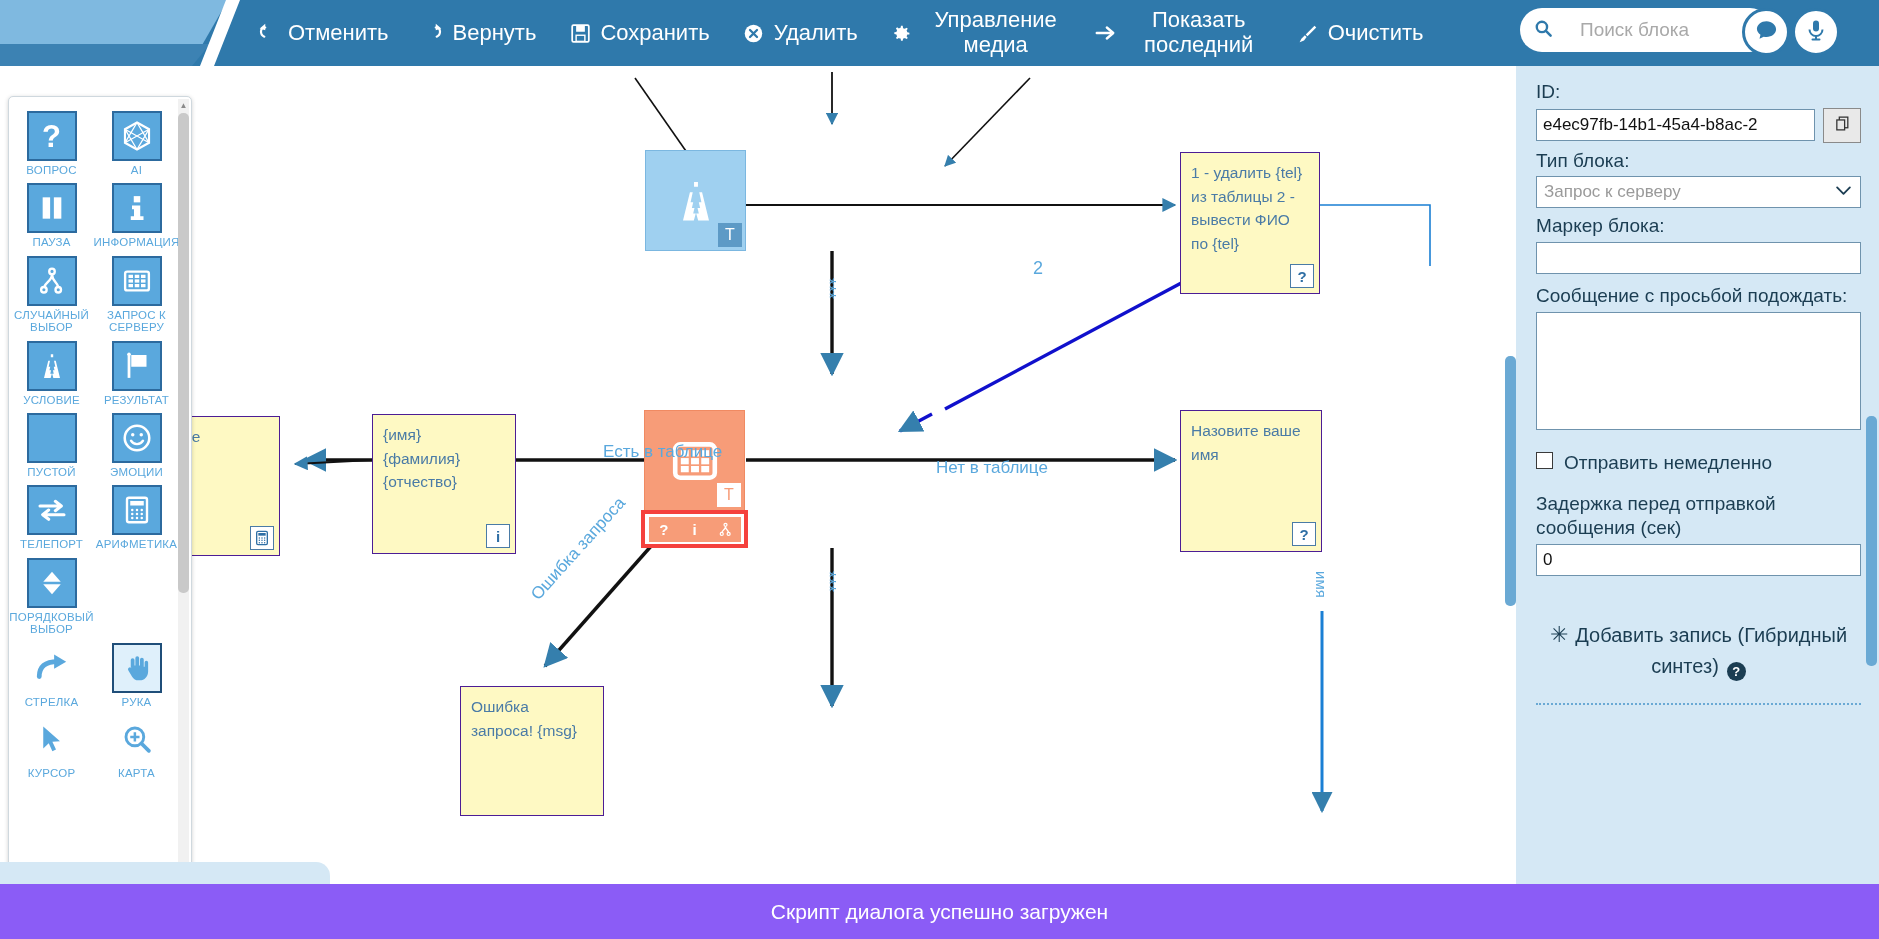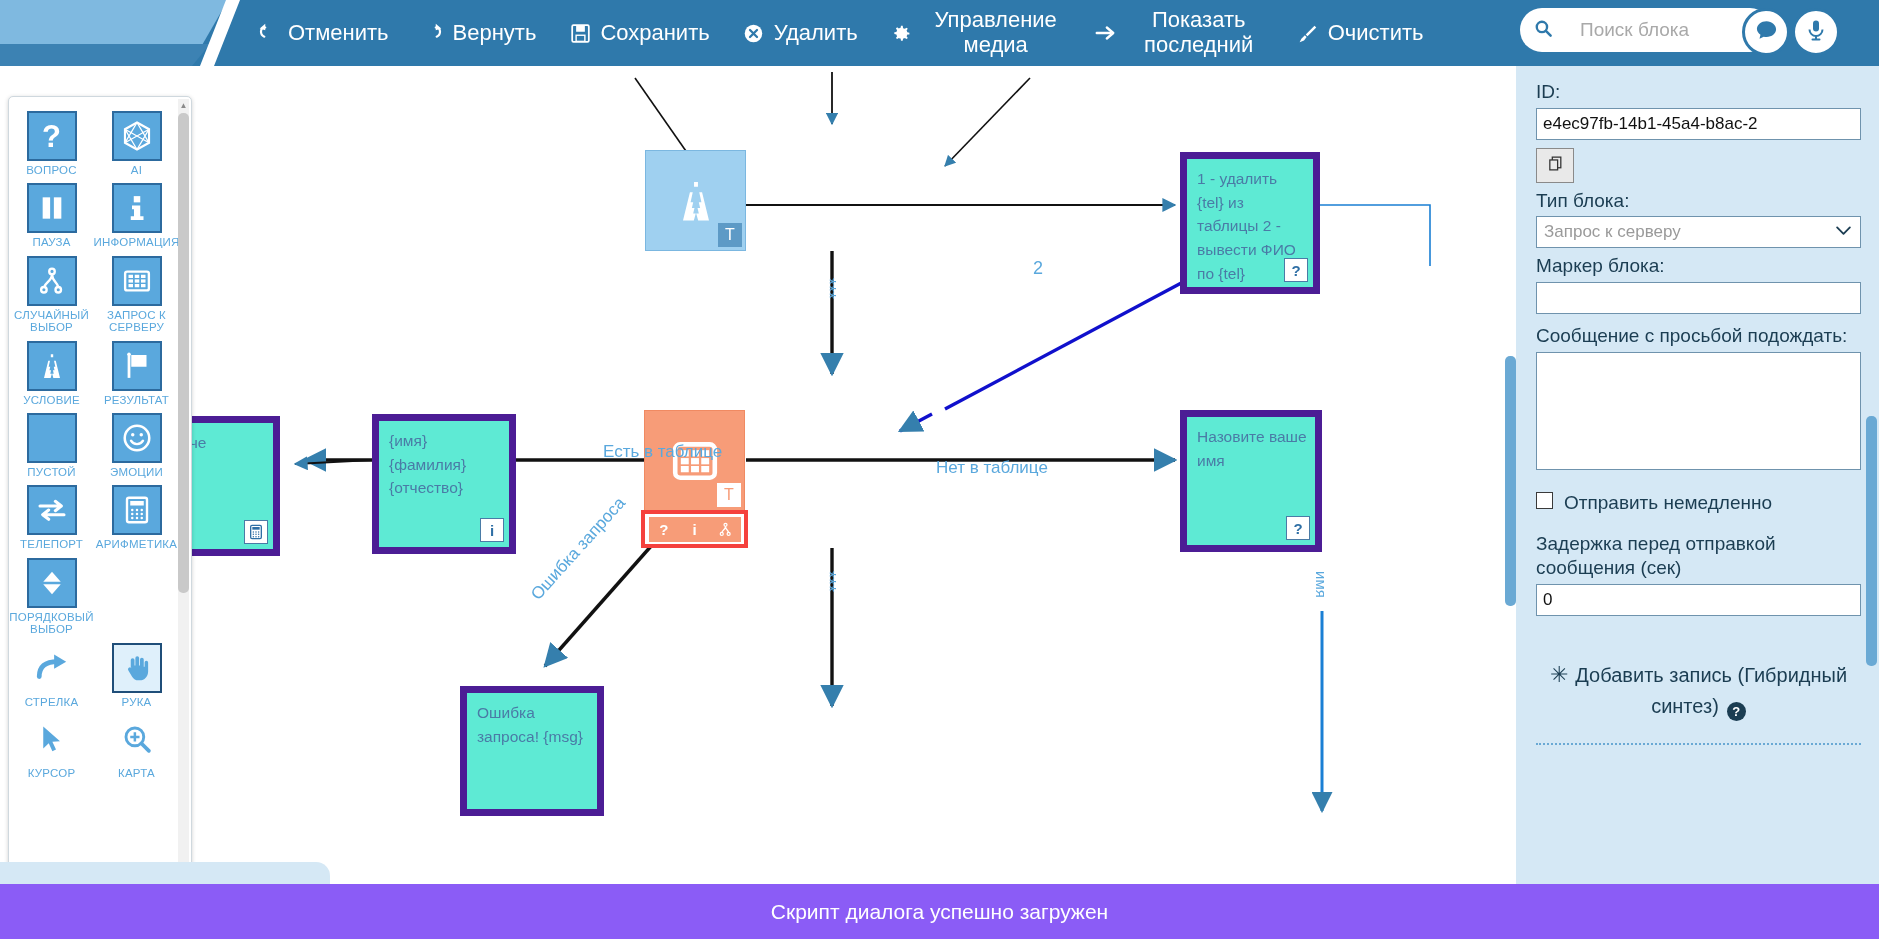--- a/index.html
+++ b/index.html
@@ -123,21 +123,21 @@
     font-weight:bold;cursor:pointer;
   }
 
   
   #canvas{
     position:absolute;left:0;top:66px;width:1516px;height:818px;
     background:#ffffff;overflow:hidden;
   }
   #canvas-svg{position:absolute;left:0;top:0;}
   .node-box{
-    position:absolute;background:#5eead4;border:7px solid #4c1d95;
+    position:absolute;background:#fef9c3;border:1px solid #4c1d95;
     box-sizing:border-box;
   }
   .node-text{
     position:absolute;left:10px;top:8px;right:8px;
     color:#4a7ba6;font-size:15.5px;line-height:1.53;
   }
   .node-badge{
     position:absolute;right:5px;bottom:5px;width:22px;height:22px;
     border:1px solid #4a7ba6;background:#ffffff;
     display:flex;align-items:center;justify-content:center;
@@ -190,21 +190,21 @@
     overflow:hidden;
   }
   .rp-label{
     color:#1b3d52;font-size:19px;margin:0 0 3px 0;line-height:1.3;
   }
   .rp-input{
     width:100%;height:32px;border:1px solid #6f93ad;background:#ffffff;
     font-size:17px;color:#111111;padding:0 6px;box-sizing:border-box;
     font-family:"Liberation Sans", sans-serif;outline:none;
   }
-  .rp-row{display:flex;gap:8px;flex-direction:column;}
+  .rp-row{display:flex;align-items:center;gap:8px;}
   #copy-btn{
     width:36px;height:33px;border:1px solid #8a8a8a;background:#e9e9e9;
     display:flex;align-items:center;justify-content:center;cursor:pointer;
     flex:0 0 auto;
   }
   #type-select{
     width:100%;height:32px;border:1px solid #6f93ad;background:#ffffff;
     display:flex;align-items:center;justify-content:space-between;
     padding:0 8px 0 7px;box-sizing:border-box;cursor:pointer;
   }

